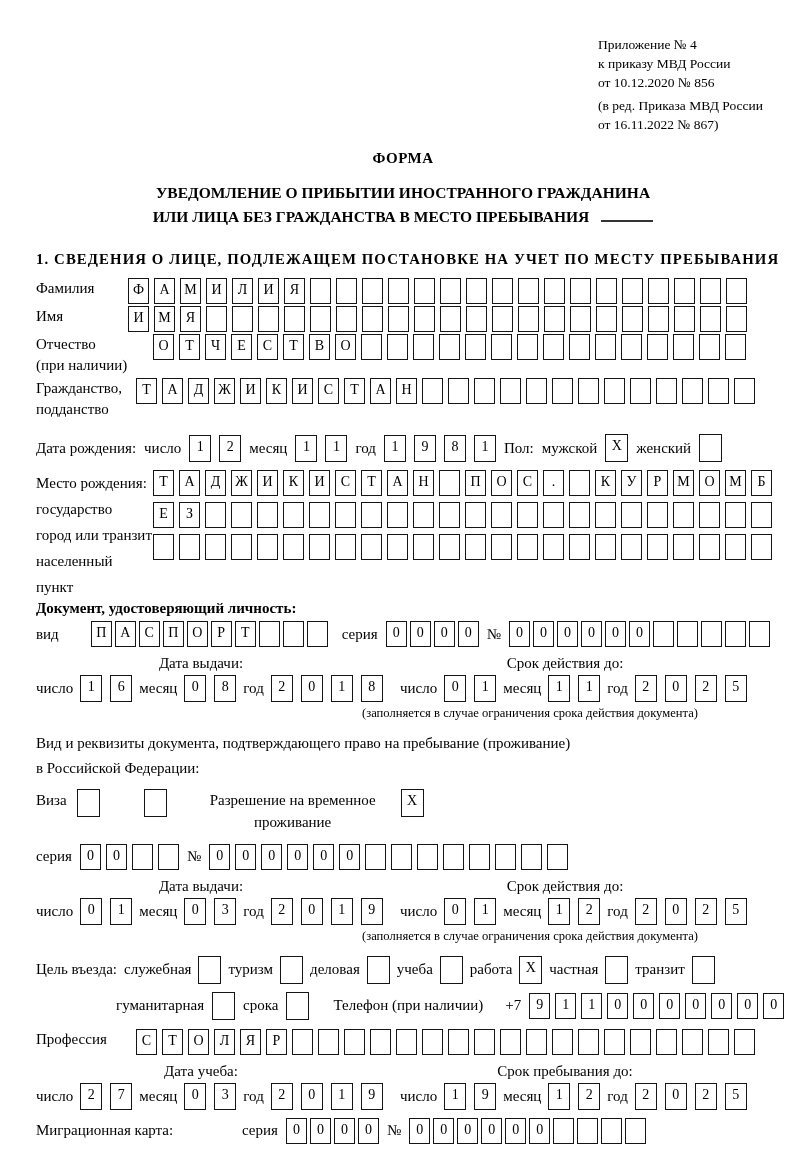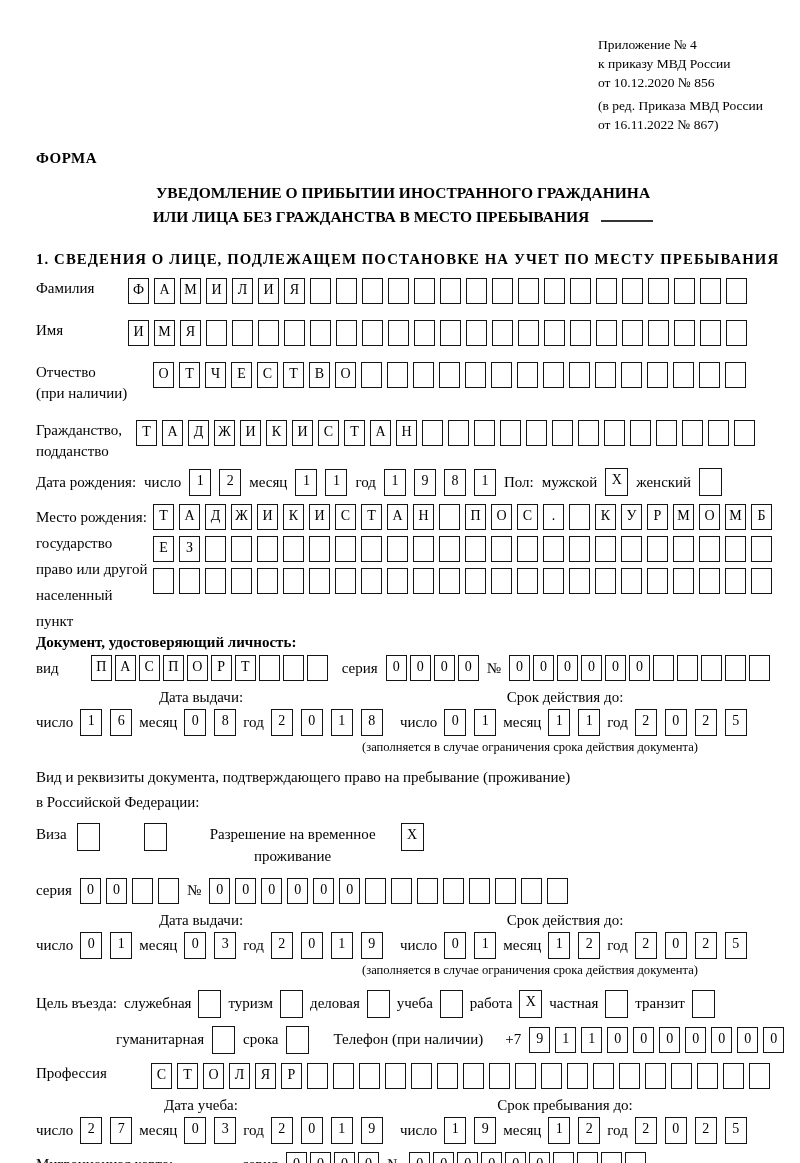--- a/index.html
+++ b/index.html
@@ -5,44 +5,44 @@
   html,body{margin:0;padding:0;background:#fff;}
   body{
     width:800px;height:1163px;overflow:hidden;color:#000;
     font-family:"Liberation Serif","DejaVu Serif",serif;font-size:15px;
   }
   .page{box-sizing:border-box;width:800px;height:842px;padding:36px 30px 0 36px;position:relative;}
 
   
   .appendix{width:172px;margin-left:auto;font-size:13.5px;line-height:1.4;}
   .appendix .rev{margin-top:4px;}
-  .forma{font-weight:bold;text-align:left;font-size:15px;letter-spacing:.5px;margin-top:16px;}
+  .forma{font-weight:bold;text-align:center;font-size:15px;letter-spacing:.5px;margin-top:16px;}
 
   
   .title{text-align:center;font-weight:bold;font-size:15.5px;line-height:1.55;margin-top:14px;}
   .blank-line{display:inline-block;width:52px;border-bottom:2px solid #333;height:13px;margin-left:12px;}
   .section-heading{font-weight:bold;font-size:14.8px;letter-spacing:1.1px;margin-top:22px;white-space:nowrap;}
 
   
   .cells{display:inline-flex;gap:5px;vertical-align:middle;}
   .cell{box-sizing:border-box;flex:none;width:21px;height:26px;border:1.6px solid #151515;
         text-align:center;line-height:22px;font-size:14px;background:#fff;}
   .cells.wide{gap:8px}
   .cells.wide .cell{width:22px;height:27px;}
   .cells.tight{gap:3px}
   .cells.box .cell{width:23px;height:28px;}
 
-  .row{display:flex;align-items:flex-start;margin-top:16px;}
+  .row{display:flex;align-items:flex-start;margin-top:2px;}
   .label-col{flex:none;line-height:21px;}
   .lw92{width:92px;} .lw117{width:117px;} .lw100{width:100px;}
   .stack .cells{display:flex;margin-bottom:6px;}
   .stack{flex:none;}
 
   .irow{display:flex;align-items:center;gap:8px;white-space:nowrap;}
-  .mt10{margin-top:10px;} .mt6{margin-top:6px;}
+  .mt10{margin-top:10px;} .mt6{margin-top:14px;}
 
   
   .date-block{display:flex;margin-top:8px;}
   .dcol{flex:none;}
   .dcol.left{width:364px;}
   .dcol.right{flex:1;}
   .dhead{text-align:center;width:330px;margin-bottom:3px;}
   .dfields{gap:7px;}
   .dnote{font-size:12.6px;margin-top:4px;margin-left:-38px;white-space:nowrap;}
 
@@ -234,21 +234,21 @@
     <span>женский</span>
     <span class="cells box">
         <span class="cell"></span>
       </span>
   </div>
 
   <div class="row" style="margin-top:8px;">
     <div class="label-col lw117" style="line-height:26px;">
       <div>Место рождения:</div>
       <div>государство</div>
-      <div>право или другой</div>
+      <div>город или транзит</div>
       <div>населенный пункт</div>
     </div>
     <div class="stack">
       <span class="cells">
           <span class="cell">Т</span>
           <span class="cell">А</span>
           <span class="cell">Д</span>
           <span class="cell">Ж</span>
           <span class="cell">И</span>
           <span class="cell">К</span>
@@ -563,21 +563,21 @@
         <span class="cell">0</span>
         <span class="cell">0</span>
         <span class="cell">0</span>
         <span class="cell">0</span>
         <span class="cell">0</span>
         <span class="cell">0</span>
         <span class="cell">0</span>
       </span>
   </div>
 
-  <div class="row" style="margin-top:9px;justify-content:space-between;">
+  <div class="row" style="margin-top:9px;">
     <div class="label-col lw100">Профессия</div>
     <span class="cells">
         <span class="cell">С</span>
         <span class="cell">Т</span>
         <span class="cell">О</span>
         <span class="cell">Л</span>
         <span class="cell">Я</span>
         <span class="cell">Р</span>
         <span class="cell"></span>
         <span class="cell"></span>

